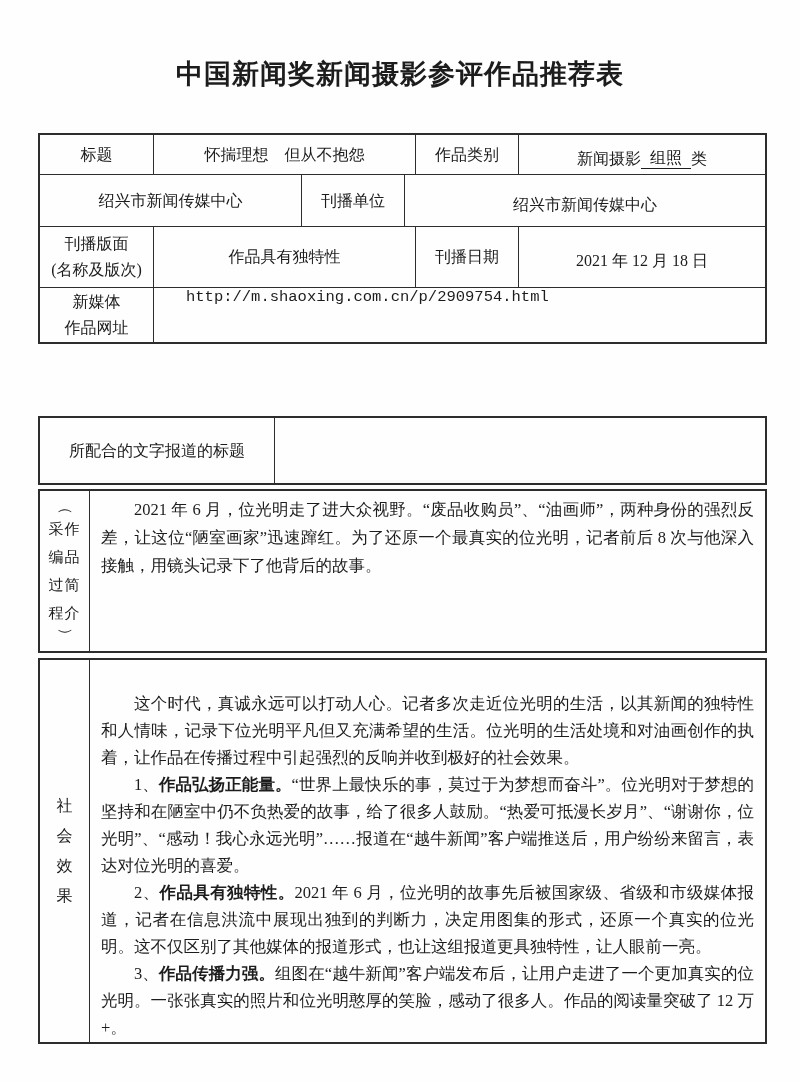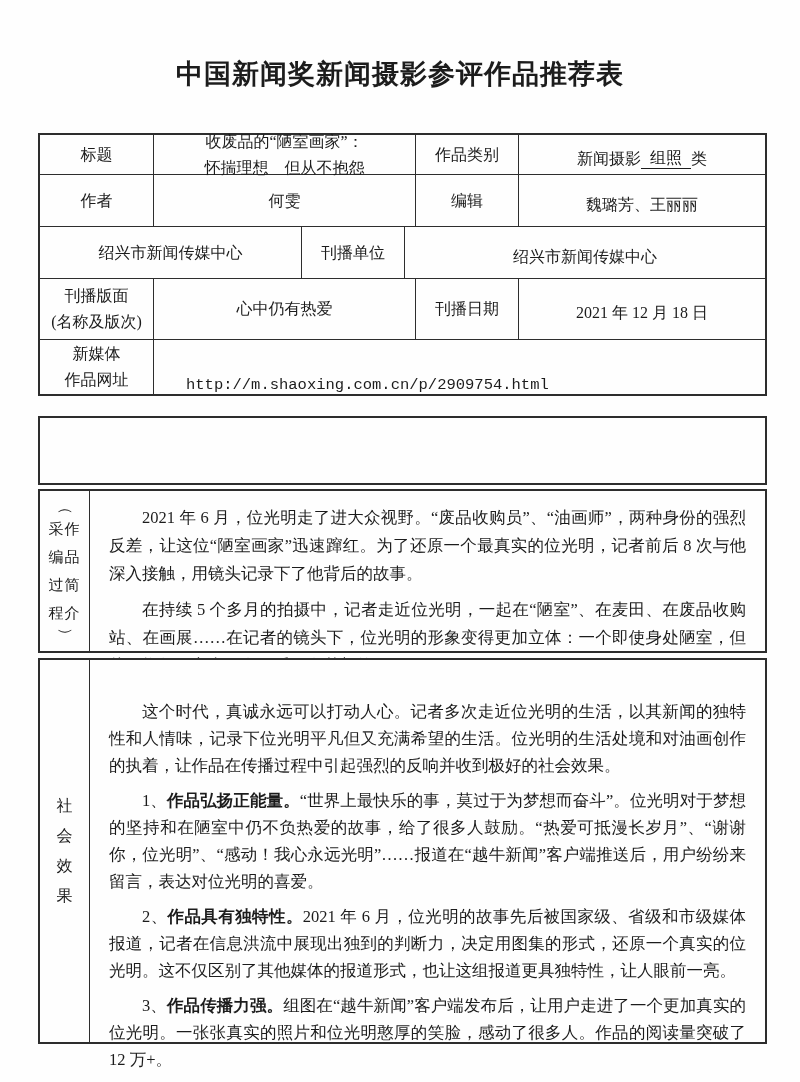--- a/index.html
+++ b/index.html
@@ -40,21 +40,21 @@
   .c3 { width: 103px; }
   .c4 { flex: 1; margin-top: 8px; }
   .hcell { flex-direction: row; }
 
   .underlined-slot {
     border-bottom: 1.5px solid #1c1c1c;
     padding: 0 9px; display: inline-block; line-height: 20px;
   }
 
   .url-cell {
-    flex: 1; display: flex; align-items: flex-end; justify-content: flex-start;
+    flex: 1; display: flex; align-items: flex-start; justify-content: flex-start;
     padding-left: 32px; box-sizing: border-box;
     font-family: "Liberation Mono", "DejaVu Sans Mono", monospace;
     font-size: 15.5px;
   }
 
   
   .tbl-b .label-wide { width: 235px; }
   .tbl-b .empty-value { flex: 1; }
 
   
@@ -68,21 +68,21 @@
   .vlabel-col .pair { line-height: 28px; letter-spacing: 1px; white-space: nowrap; font-family: Liberation Serif, serif; }
   .vparen { display: block; transform: rotate(90deg); line-height: 14px; height: 16px; font-size: 15px; }
   .vchar { line-height: 30px; font-size: 16px; }
 
   .content-col {
     flex: 1; box-sizing: border-box;
     padding: 5px 11px 0 11px;
     text-align: justify;
   }
   .content-col p {
-    margin: 8px; font-size: 16.5px; line-height: 28px;
+    margin: 0; font-size: 16.5px; line-height: 28px;
     text-indent: 2em;
   }
   .tbl-d .content-col { padding-top: 30px; }
   .tbl-d .content-col p { line-height: 27px; }
   .bold-run { font-weight: 700; font-family: Liberation Serif, serif; }
 
   .two-line span { display: block; line-height: 26px; }
 </style>
 </head>
 <body>
@@ -91,67 +91,52 @@
 
   <h1 class="doc-title">中国新闻奖新闻摄影参评作品推荐表</h1>
 
   <div class="tbl tbl-a" style="top:133px;">
 
     <div class="row" style="height:40px;">
       <div class="cell c1">
         <span>标题</span>
       </div>
       <div class="cell c2 two-line">
-        <span>收废品的“陋室画家”：</span>
         <span>怀揣理想　但从不抱怨</span>
       </div>
       <div class="cell c3">
         <span>作品类别</span>
       </div>
       <div class="cell c4 hcell">
         <span>新闻摄影</span>
         <span class="underlined-slot">组照</span>
         <span>类</span>
       </div>
     </div>
 
-    <div class="row" style="height:52px;">
-      <div class="cell c1">
-        <span>作者</span>
-      </div>
-      <div class="cell c2">
-        <span>何雯</span>
-      </div>
-      <div class="cell c3">
-        <span>编辑</span>
-      </div>
-      <div class="cell c4">
-        <span>魏璐芳、王丽丽</span>
-      </div>
-    </div>
 
     <div class="row" style="height:52px;">
       <div class="cell c2">
         <span>绍兴市新闻传媒中心</span>
       </div>
       <div class="cell c3">
         <span>刊播单位</span>
       </div>
       <div class="cell c4">
         <span>绍兴市新闻传媒中心</span>
       </div>
     </div>
 
     <div class="row" style="height:61px;">
       <div class="cell c1 two-line">
         <span>刊播版面</span>
         <span>(名称及版次)</span>
       </div>
       <div class="cell c2">
-        <span>心中仍有热爱</span>
+        <span>作品具有独特性</span>
       </div>
       <div class="cell c3">
         <span>刊播日期</span>
       </div>
       <div class="cell c4">
         <span>2021 年 12 月 18 日</span>
       </div>
     </div>
 
     <div class="row" style="height:54px;">
@@ -161,39 +146,41 @@
       </div>
       <div class="url-cell">
         <span>http://m.shaoxing.com.cn/p/2909754.html</span>
       </div>
     </div>
 
   </div>
 
   <div class="tbl tbl-b" style="top:416px; height:69px;">
     <div class="row" style="height:100%; border-bottom:none;">
+      <div class="cell label-wide">
+        <span>所配合的文字报道的标题</span>
+      </div>
       <div class="cell empty-value">
         <span></span>
       </div>
     </div>
   </div>
 
   <div class="tbl tbl-c" style="top:489px; height:164px;">
     <div class="row" style="height:100%; border-bottom:none;">
       <div class="vlabel-col">
         <span class="vparen">（</span>
         <span class="pair">采作</span>
         <span class="pair">编品</span>
         <span class="pair">过简</span>
         <span class="pair">程介</span>
         <span class="vparen">）</span>
       </div>
       <div class="content-col">
         <p>2021 年 6 月，位光明走了进大众视野。“废品收购员”、“油画师”，两种身份的强烈反差，让这位“陋室画家”迅速蹿红。为了还原一个最真实的位光明，记者前后 8 次与他深入接触，用镜头记录下了他背后的故事。</p>
-        <p>在持续 5 个多月的拍摄中，记者走近位光明，一起在“陋室”、在麦田、在废品收购站、在画展……在记者的镜头下，位光明的形象变得更加立体：一个即使身处陋室，但从不抱怨，心中仍有热爱、有梦想的人。</p>
       </div>
     </div>
   </div>
 
   <div class="tbl tbl-d" style="top:658px; height:386px;">
     <div class="row" style="height:100%; border-bottom:none;">
       <div class="vlabel-col">
         <span class="vchar">社</span>
         <span class="vchar">会</span>
         <span class="vchar">效</span>

